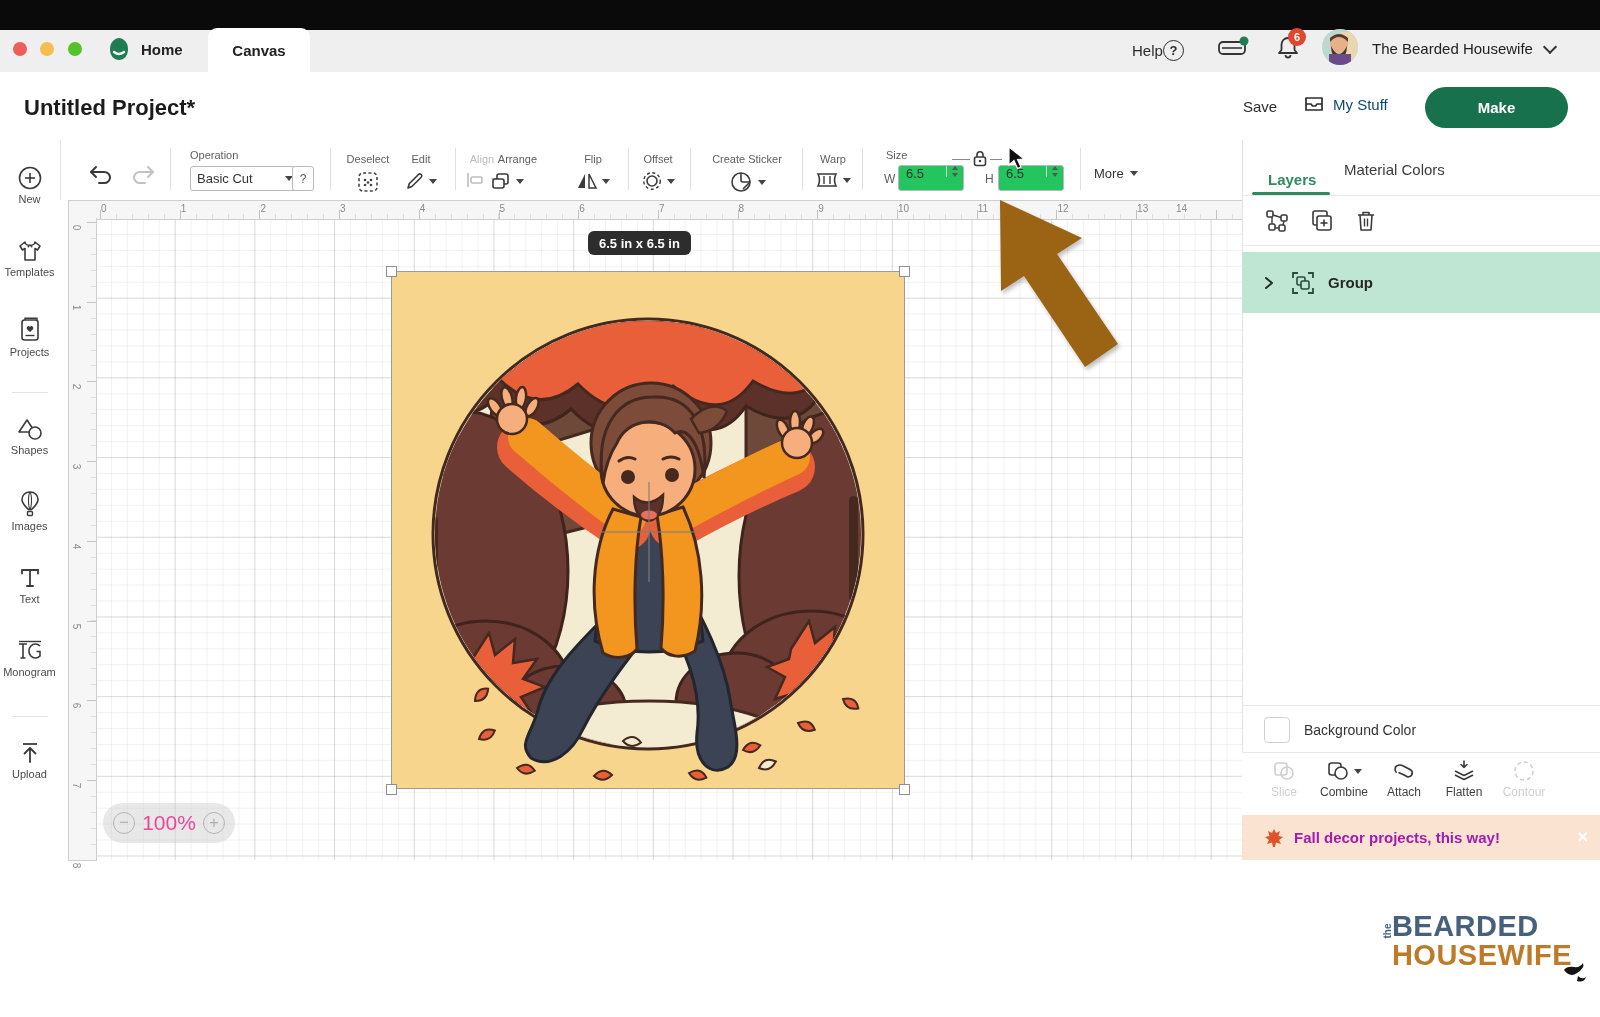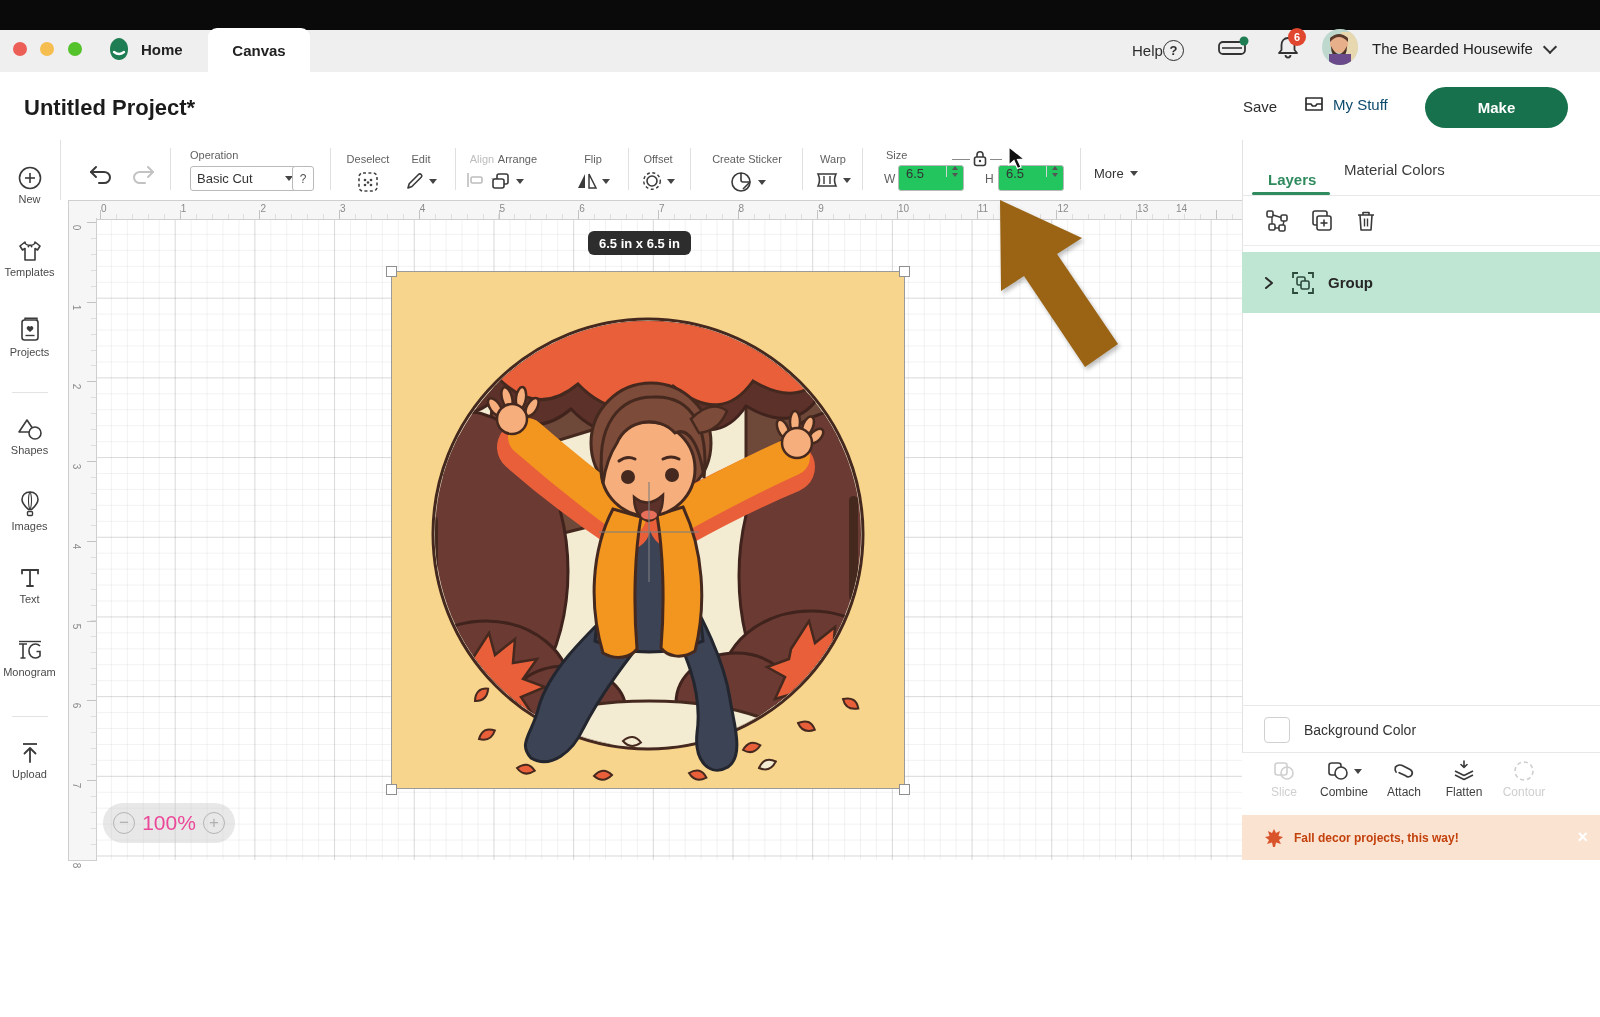--- a/index.html
+++ b/index.html
@@ -75,21 +75,21 @@
   .tabline{left:1242px;top:195px;width:358px;height:1px;background:#e8e8e8;}
   .greenline{left:1252px;top:192px;width:78px;height:3px;background:#2F8A5E;border-radius:2px;}
   .iconrow-line{left:1242px;top:245px;width:358px;height:1px;background:#ececec;}
   .grouprow{left:1242px;top:252px;width:358px;height:61px;background:#BFE6D2;display:flex;align-items:center;}
   .bgcolorline{left:1242px;top:705px;width:358px;height:1px;background:#e8e8e8;}
   .actionbar{left:1242px;top:752px;width:358px;height:63px;border-top:1px solid #e8e8e8;background:#fff;}
   .act{position:absolute;top:760px;width:56px;text-align:center;}
   .act .lbl{font-size:12px;color:#3f3f3f;display:block;margin-top:3px;}
   .act.dis .lbl{color:#cfcfcf;}
   .banner{left:1242px;top:815px;width:358px;height:45px;background:#FBE3D1;display:flex;align-items:center;}
-  .banner .txt{font-size:12px;font-weight:600;color:#c2410c;}
+  .banner .txt{font-size:15px;font-weight:600;color:#a21caf;}
   .chev-dn{width:8px;height:8px;border-right:2px solid #333;border-bottom:2px solid #333;transform:rotate(45deg);display:inline-block;}
   
   .wm{right:28px;top:912px;text-align:left;line-height:1;}
   .wm .the{position:absolute;left:-12px;top:14px;font-size:10px;font-weight:700;color:#47617D;transform:rotate(-90deg);}
   .wm .b{font-size:29px;font-weight:800;letter-spacing:0.5px;color:#47617D;}
   .wm .h{font-size:29px;font-weight:800;letter-spacing:0.5px;color:#BF7A28;}
   svg{display:block;}
   .ic{display:inline-block;}
 </style>
 </head>
@@ -672,14 +672,22 @@
   <div class="abs banner">
     <span style="margin-left:22px;">
       <svg width="20" height="20" viewBox="0 0 20 20">
         <path d="M10,1 L12,5 L16,3 L14.5,8 L19,9 L15,12 L17,16 L12,14.5 L11,19 L9,19 L8,14.5 L3,16 L5,12 L1,9 L5.5,8 L4,3 L8,5 Z" fill="#D9542B"></path>
       </svg>
     </span>
     <span class="txt" style="margin-left:10px;">Fall decor projects, this way!</span>
     <span style="margin-left:auto;margin-right:12px;color:#fff;font-size:18px;font-weight:700;">×</span>
   </div>
 
+  <div class="abs wm">
+    <span class="the">the</span>
+    <div class="b">BEARDED</div>
+    <div class="h">HOUSEWIFE</div>
+    <svg class="abs" style="right:-16px;bottom:-14px;" width="26" height="22" viewBox="0 0 26 22">
+      <path d="M2,8 Q8,16 15,11 Q23,6 21,1 Q18,6 12,5 Q5,4 2,8 Z M16,14 Q20,18 24,15 Q22,21 15,19 Z" fill="#141414"></path>
+    </svg>
+  </div>
 
 </div>
 
 </body></html>

